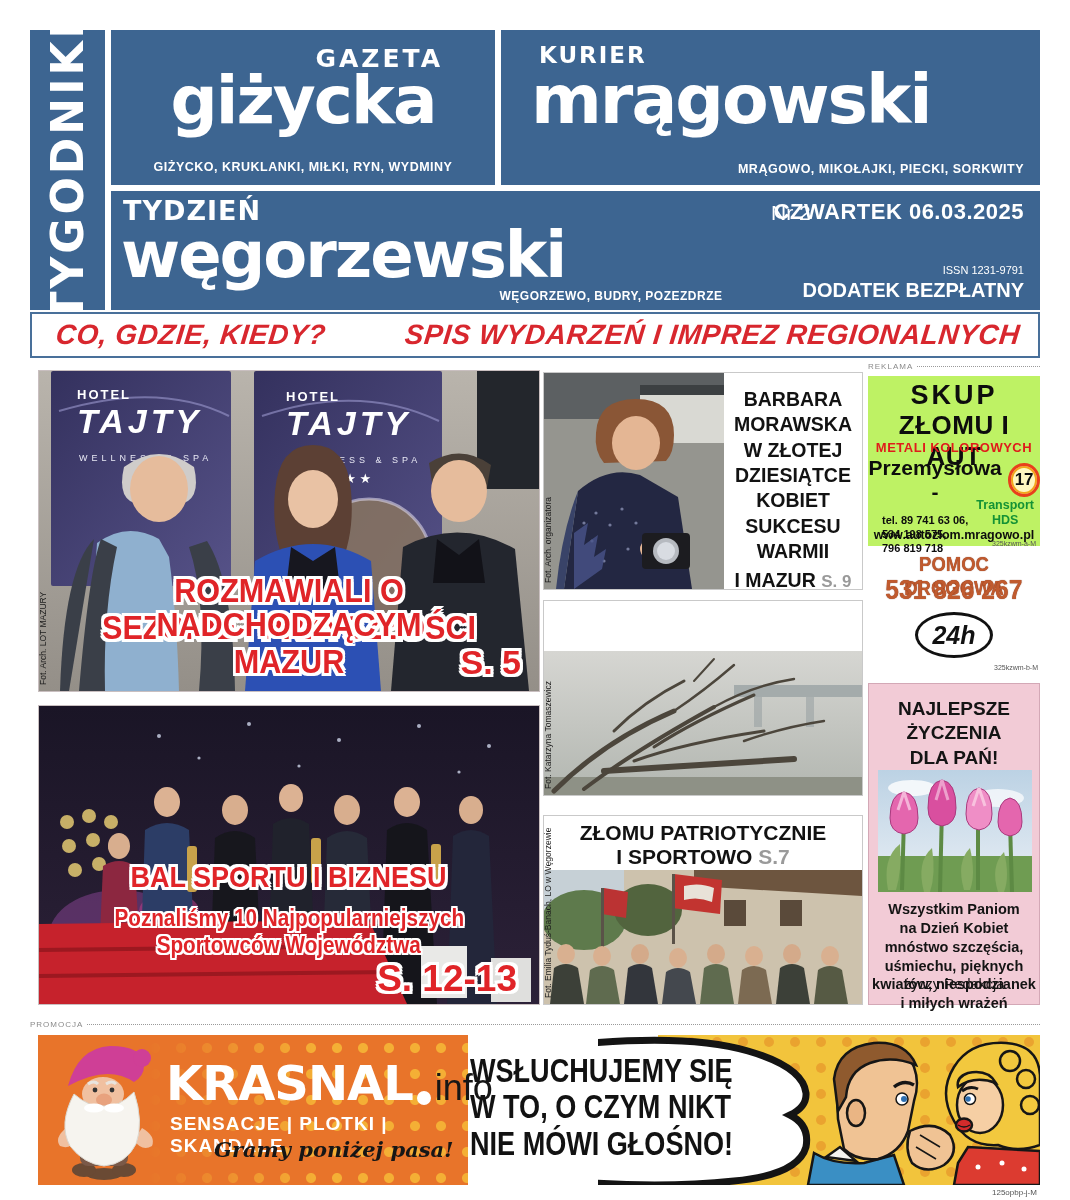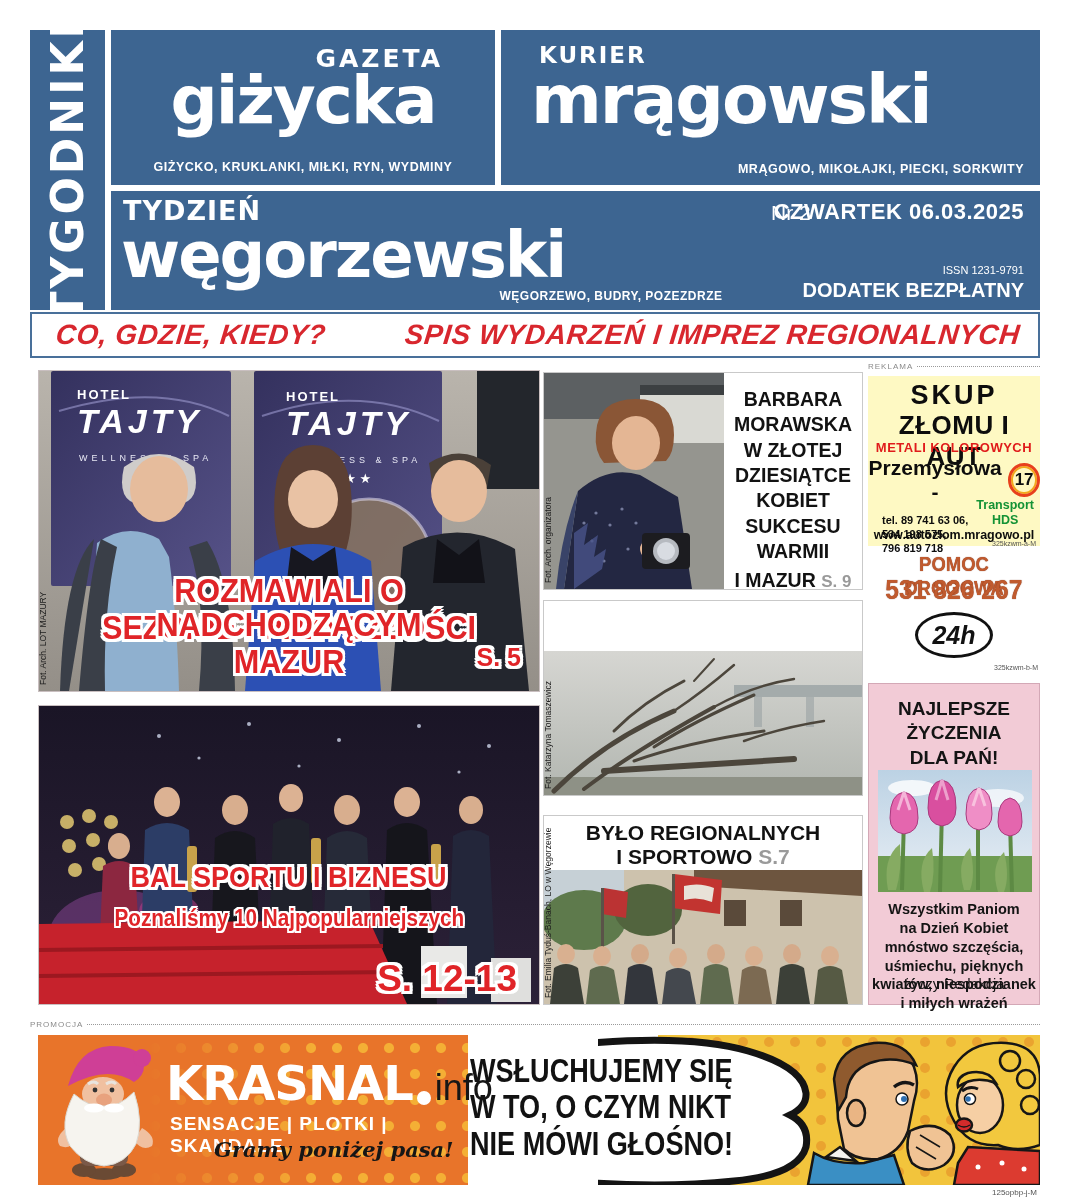--- a/index.html
+++ b/index.html
@@ -49,21 +49,21 @@
   .card svg{display:block;}
   .credit{position:absolute; left:9px; bottom:6px; transform:rotate(-90deg); transform-origin:0 100%; font-size:8.5px; color:#1d1d1d; white-space:nowrap; z-index:6;}
   .ol{color:var(--hred); font-weight:700;
       text-shadow:2px 0 0 #fff,-2px 0 0 #fff,0 2px 0 #fff,0 -2px 0 #fff,2px 2px 0 #fff,-2px -2px 0 #fff,2px -2px 0 #fff,-2px 2px 0 #fff;}
   .ol-lg{text-shadow:3px 0 0 #fff,-3px 0 0 #fff,0 3px 0 #fff,0 -3px 0 #fff,3px 3px 0 #fff,-3px -3px 0 #fff,3px -3px 0 #fff,-3px 3px 0 #fff;}
   .hline{position:absolute; width:100%; text-align:center; line-height:1; z-index:5;}
   .hline>span{display:inline-block; transform:scaleX(.9);}
   .main-card{left:38px; top:370px; width:502px; height:322px;}
   .main-t1{top:202px; font-size:34px;}
   .main-t2{top:239px; font-size:34px;}
-  .main-page{position:absolute; right:18px; top:272px; font-size:25px; z-index:5;}
+  .main-page{position:absolute; right:18px; top:272px; font-size:34px; z-index:5;}
   .ball-card{left:38px; top:705px; width:502px; height:300px;}
   .ball-t{top:156px; font-size:30px;}
   .ball-s1{top:201px; font-size:23px;}
   .ball-s2{top:228px; font-size:23px;}
   .ball-page{position:absolute; right:22px; top:252px; font-size:37px; z-index:5;}
 
   
   .mid{background:#fff; border:1px solid #c9c9c9;}
   .barbara{left:543px; top:372px; width:320px; height:218px;}
   .barbara .photo{position:absolute; left:0; top:0; width:180px; height:216px; overflow:hidden;}
@@ -76,21 +76,21 @@
   .trees .photo{position:absolute; left:0; top:50px; width:318px; height:144px; overflow:hidden;}
   .patriotic{left:543px; top:815px; width:320px; height:190px;}
   .patriotic .headblock{font-size:21px;}
   .patriotic .photo{position:absolute; left:0; top:54px; width:318px; height:134px; overflow:hidden;}
 
   
   .adlabel{color:#8a8a8a; font-size:8px; letter-spacing:1px; display:flex; align-items:center; gap:4px;}
   .adlabel::after{content:""; flex:1; border-top:1px dotted #9a9a9a;}
   .lbl-reklama{left:868px; top:362px; width:172px;}
   .lbl-promocja{left:30px; top:1020px; width:1010px;}
-  .scrap{left:868px; top:376px; width:172px; height:170px; background:#fef9c3; text-align:center; color:#0d0d0d;text-decoration:underline;}
+  .scrap{left:868px; top:376px; width:172px; height:170px; background:#bef264; text-align:center; color:#0d0d0d;text-decoration:underline;}
   .scrap .l1{position:absolute; top:4px; width:100%; font-size:27px; font-weight:700; letter-spacing:3px;}
   .scrap .l2{position:absolute; top:34px; width:100%; font-size:26px; font-weight:700; letter-spacing:.5px;}
   .scrap .l3{position:absolute; top:64px; width:100%; font-size:13px; font-weight:700; color:#e01b1b; letter-spacing:.5px;}
   .scrap .street-row{position:absolute; top:80px; width:100%; display:flex; align-items:center; justify-content:center; gap:6px;}
   .scrap .street{font-size:21px; font-weight:700;}
   .badge17{width:34px; height:34px; border-radius:50%; background:#fff7c0; border:3px solid #e8401c; box-shadow:inset 0 0 0 2px #f2a71b; display:flex; align-items:center; justify-content:center; font-size:17px; font-weight:700;}
   .scrap .phones{position:absolute; top:110px; left:14px; text-align:left; font-size:11px; font-weight:700; line-height:1.25;margin-top:28px;}
   .scrap .transport{position:absolute; top:122px; right:6px; font-size:12.5px; font-weight:700; color:#149235; text-align:center; line-height:1.2;}
   .scrap .www{position:absolute; top:152px; width:100%; font-size:12.5px; font-weight:700;}
   .adcode{font-size:7px; color:#555; font-weight:400;}
@@ -266,20 +266,21 @@
     </g>
 
     <path d="M0 218 L330 214 L368 298 L0 298 Z" fill="#c6222c"></path>
     <path d="M0 244 L344 240" stroke="#9c1820" stroke-width="4" fill="none"></path>
     <path d="M0 270 L356 266" stroke="#9c1820" stroke-width="4" fill="none"></path>
     <rect x="382" y="240" width="46" height="52" fill="#e9e9e7"></rect>
     <rect x="452" y="252" width="40" height="44" fill="#dfdfdd"></rect>
   </svg>
   <div class="hline ball-t"><span class="ol ol-lg">BAL SPORTU I BIZNESU</span></div>
   <div class="hline ball-s1"><span class="ol">Poznaliśmy 10 Najpopularniejszych</span></div>
+  <div class="hline ball-s2"><span class="ol">Sportowców Województwa</span></div>
   <div class="ball-page ol ol-lg">S. 12-13</div>
 </section>
 
 <section class="abs mid barbara">
   <div class="photo">
     <svg width="180" height="216" viewBox="0 0 180 216">
       <rect width="180" height="216" fill="#95958f"></rect>
       <rect x="0" y="0" width="180" height="46" fill="#5c6062"></rect>
       <rect x="96" y="12" width="84" height="58" fill="#d9d9d3"></rect>
       <rect x="96" y="12" width="84" height="10" fill="#3c4042"></rect>
@@ -345,21 +346,21 @@
         <path d="M170 56 Q 210 34 250 28" stroke-width="2.4"></path>
         <path d="M200 90 Q 240 76 280 70" stroke-width="2.4"></path>
       </g>
     </svg>
   </div>
   <div class="credit">Fot. Katarzyna Tomaszewicz</div>
 </section>
 
 <section class="abs mid patriotic">
   <div class="headblock">
-    <div>BYŁO REGIONALNYCH</div>
+    <div>ZŁOMU PATRIOTYCZNIE</div>
     <div><span>I SPORTOWO</span> <span class="pagegray">S.7</span></div>
   </div>
   <div class="photo">
     <svg width="318" height="134" viewBox="0 0 318 134">
       <rect width="318" height="134" fill="#cdc2ad"></rect>
       <rect x="0" y="0" width="80" height="60" fill="#c6d0d6"></rect>
       <path d="M150 0 L318 0 L318 26 L150 16 Z" fill="#6d553f"></path>
       <rect x="180" y="30" width="22" height="26" fill="#5a4a3a"></rect>
       <rect x="236" y="30" width="22" height="26" fill="#5a4a3a"></rect>
       <ellipse cx="40" cy="50" rx="42" ry="30" fill="#5e7a4c"></ellipse>

